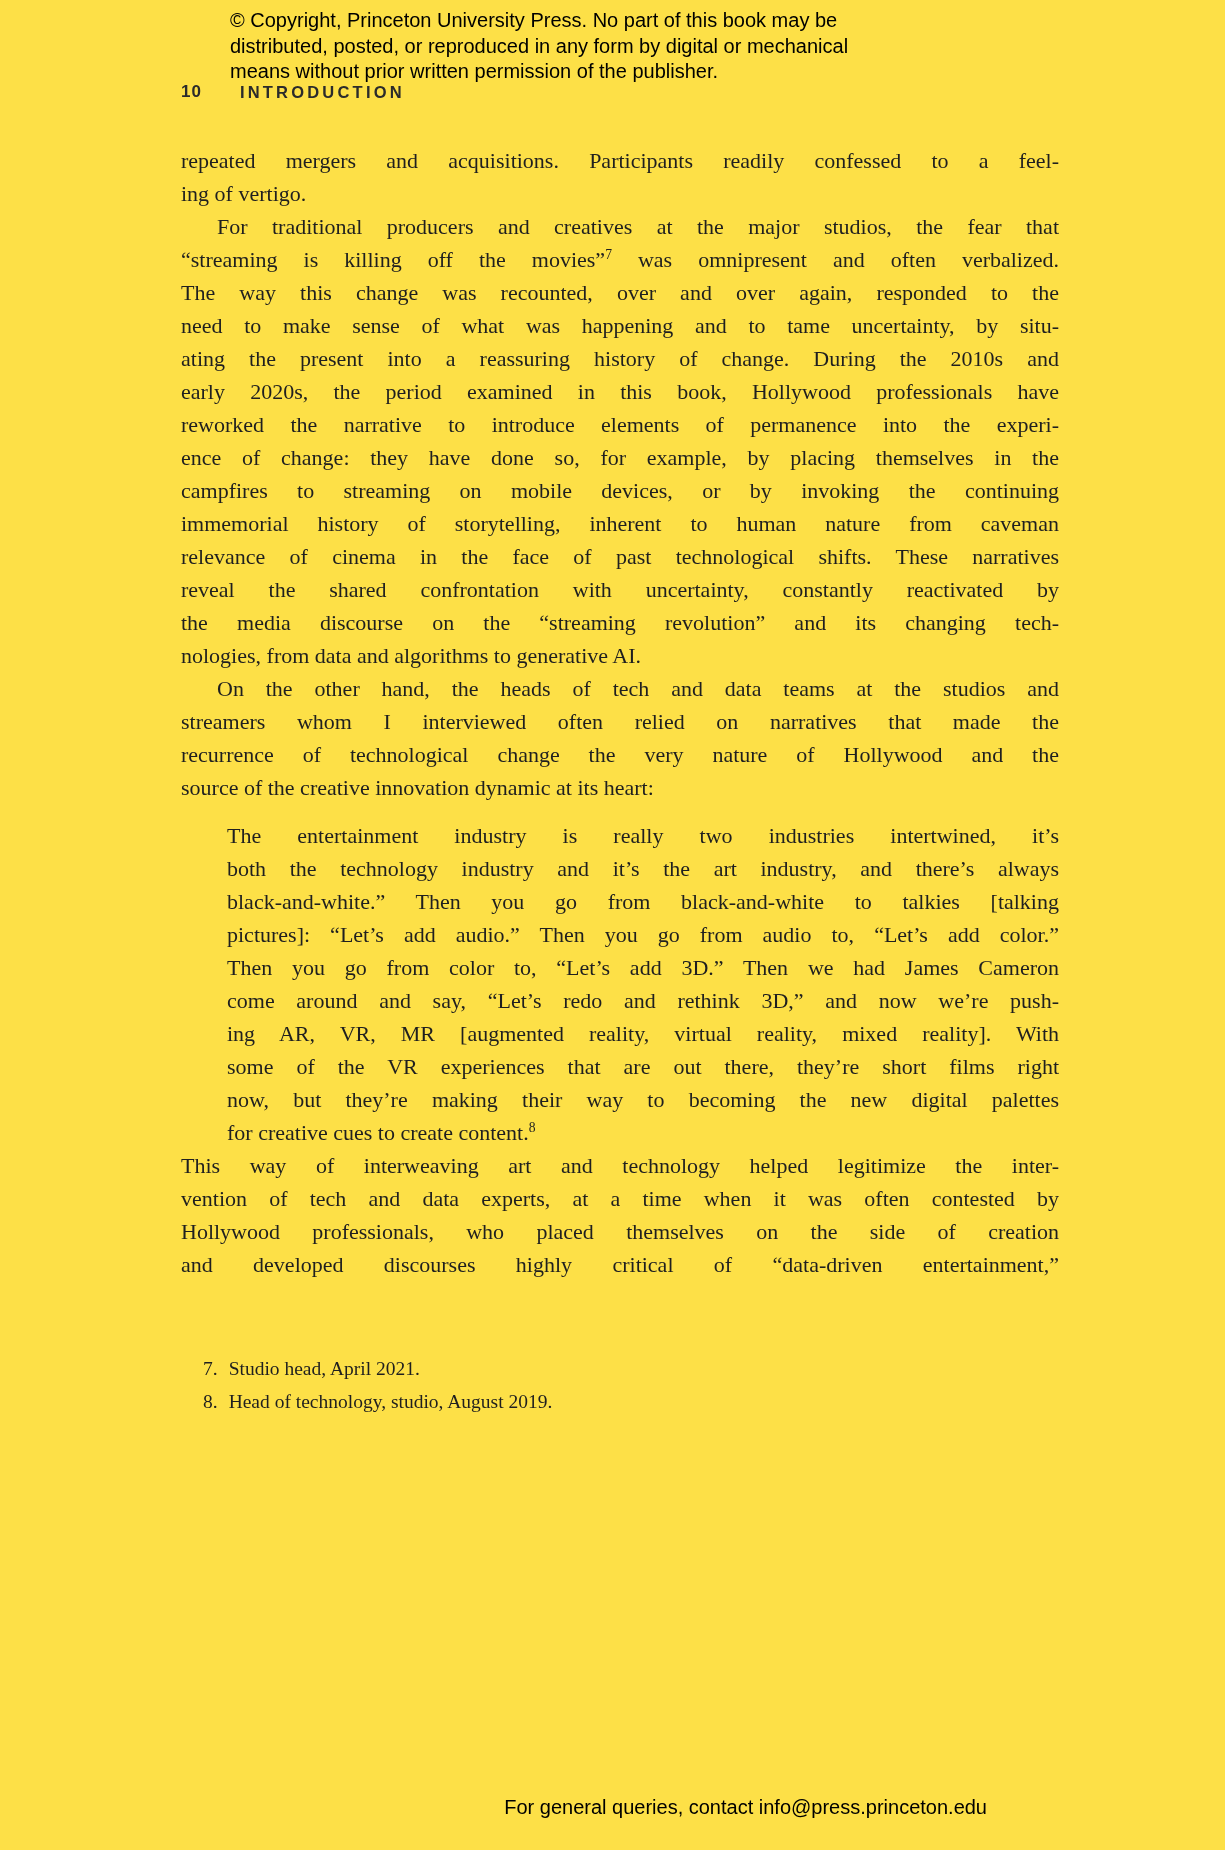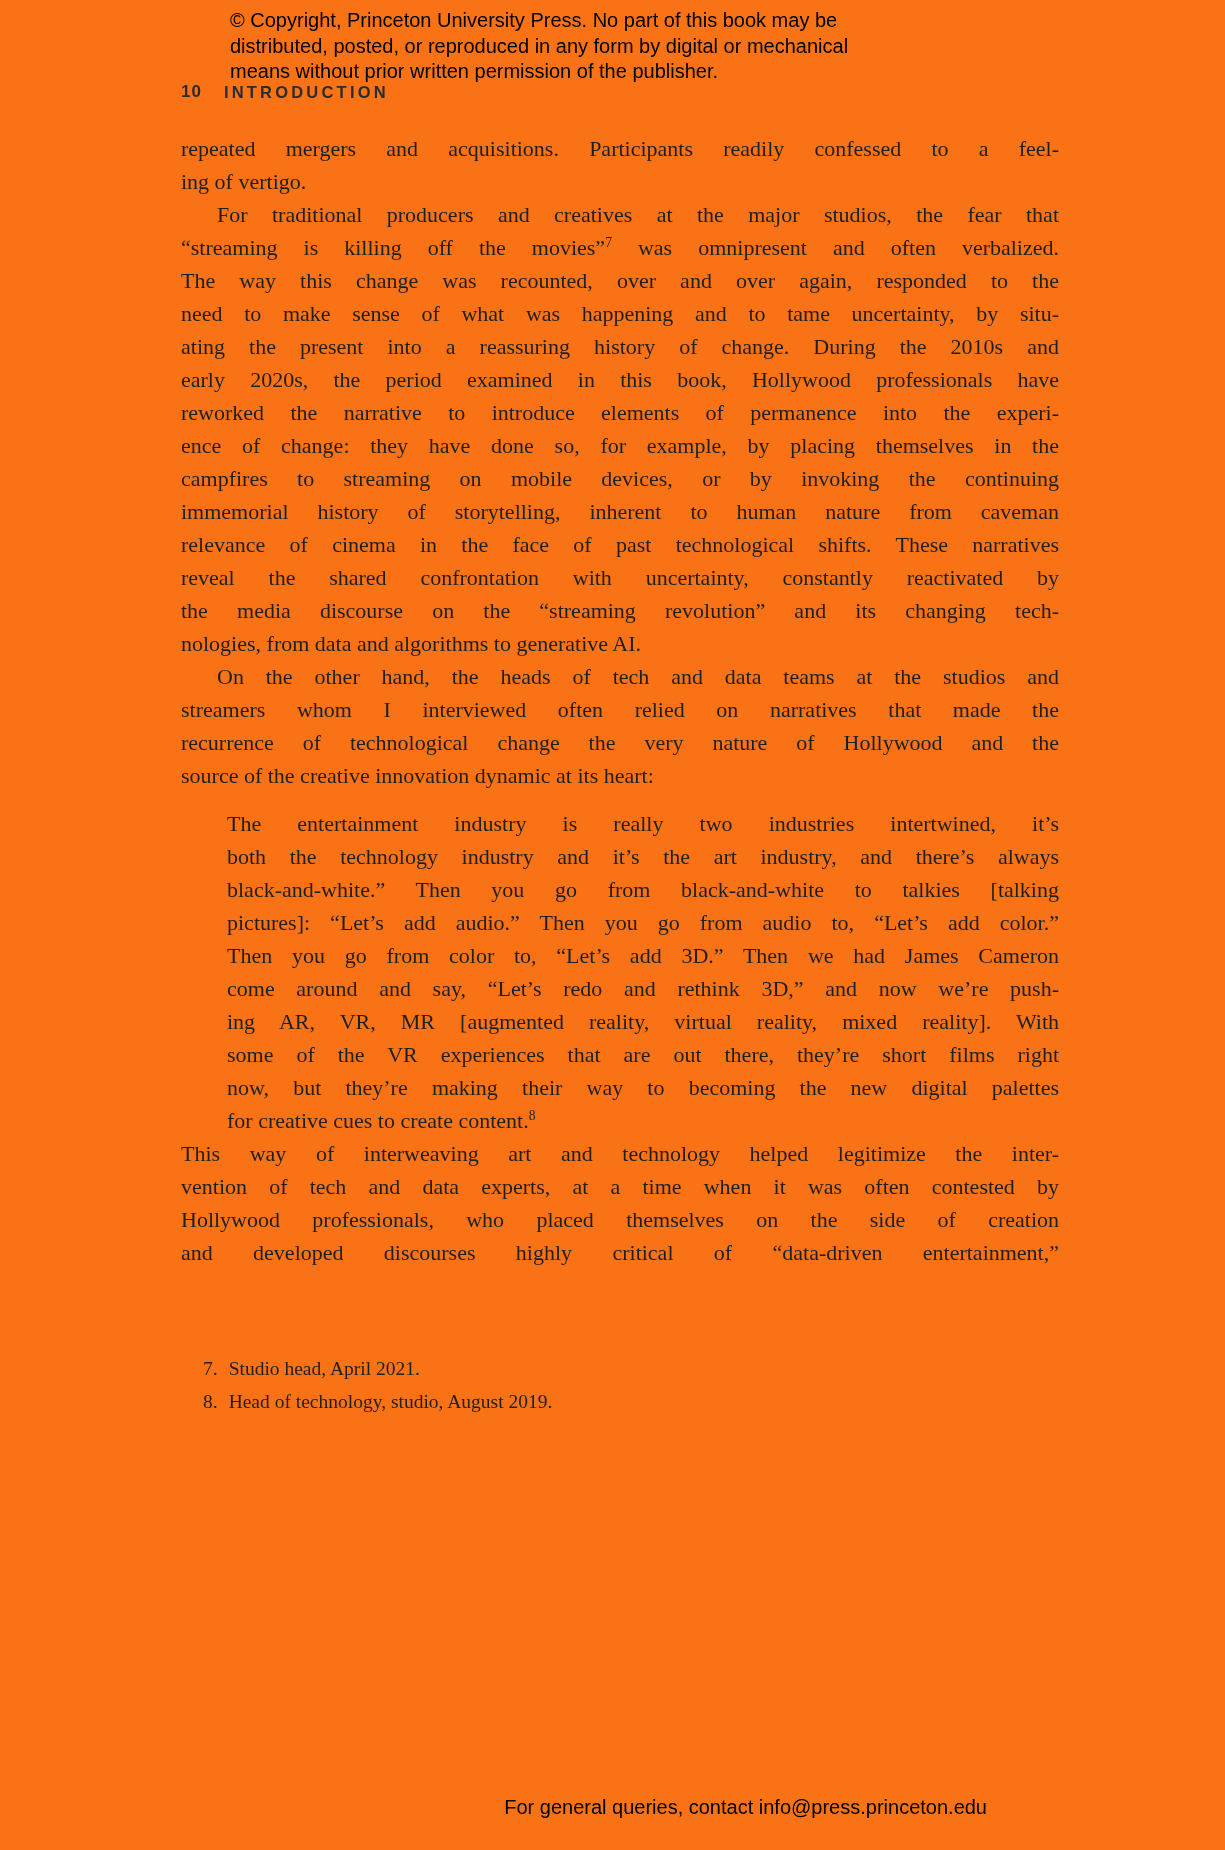--- a/index.html
+++ b/index.html
@@ -1,21 +1,21 @@
 <!DOCTYPE html>
 <html><head>
 <meta charset="utf-8">
 <style>
   html,body { margin:0; padding:0; background:#e8e8e8; }
   .page {
     position: relative;
     width: 1225px;
     height: 1850px;
     margin: 0 auto;
-    background: #f97316;
+    background: #fde047;
     color: #1f1f1f;
     overflow: hidden;
   }
   
   .copyright {
     position: absolute;
     left: 230px;
     top: 8px;
     font-family: "Liberation Sans", "DejaVu Sans", sans-serif;
     font-size: 20px;
@@ -33,31 +33,31 @@
     color: #2b2b2b;
     display: flex;
     align-items: center;
   }
   .runhead .pagenum {
     font-size: 17px;
     font-weight: 700;
     letter-spacing: 1px;
   }
   .runhead .section {
-    margin-left: 22px;
+    margin-left: 38px;
     font-size: 16.5px;
     font-weight: 600;
     letter-spacing: 3.2px;
   }
 
   
   .body-text {
     position: absolute;
     left: 181px;
-    top: 132px;
+    top: 144px;
     width: 878px;
     font-family: "Liberation Serif", "DejaVu Serif", serif;
     font-size: 22px;
     color: #1f1f1f;
   }
   .block { margin: 0; }
   .block.quote {
     margin-top: 15px;
     padding-left: 46px;
   }

